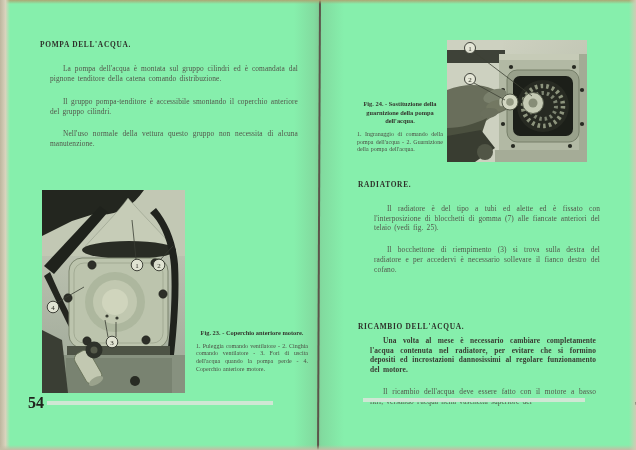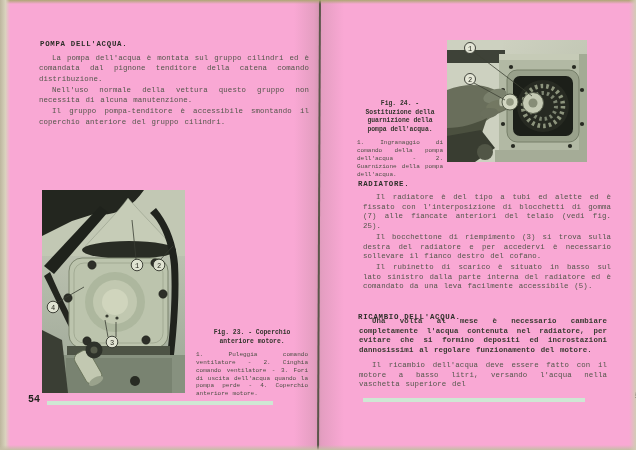--- a/index.html
+++ b/index.html
@@ -1,19 +1,19 @@
 <!DOCTYPE html>
 <html><head>
 <meta charset="utf-8">
 <style>
   html,body{margin:0;padding:0;background:#9a9484;}
   .scan{
     position:relative;width:636px;height:450px;overflow:hidden;
-    background:#f9a8d4;
-    font-family:Liberation Mono, monospace;
+    background:#86efac;
+    font-family:Liberation Serif, serif;
     color:#53564b;
   }
   
   .edge-top{position:absolute;left:0;top:0;width:636px;height:4px;
     background:linear-gradient(#ada673,rgba(173,166,115,0));}
   .edge-left{position:absolute;left:0;top:0;width:10px;height:450px;
     background:linear-gradient(90deg,#bdb69e,#d9d3bd 55%,rgba(217,211,189,0));}
   .edge-bottom{position:absolute;left:0;bottom:0;width:636px;height:5px;
     background:linear-gradient(0deg,#c5bea6,rgba(197,190,166,0));}
   .edge-right{position:absolute;right:0;top:0;width:7px;height:450px;
@@ -21,57 +21,57 @@
   .gutter{position:absolute;left:294px;top:0;width:50px;height:450px;
     background:linear-gradient(90deg,rgba(104,97,79,0) 0%,rgba(104,97,79,.14) 40%,rgba(104,97,79,.22) 48%,rgba(104,97,79,.14) 56%,rgba(104,97,79,0) 100%);}
   .gutter-line{position:absolute;left:318px;top:0;width:2px;height:450px;
     background:#5b554a;transform:rotate(.25deg);}
 
   .heading{position:absolute;font-weight:bold;font-size:7.4px;
     letter-spacing:.7px;color:#2d2f29;white-space:nowrap;}
 
   .textblock{position:absolute;text-align:justify;font-size:7.4px;
     word-spacing:1.2px;letter-spacing:.1px;color:#53564b;}
-  .textblock p{margin:1px;text-indent:13px;}
+  .textblock p{margin:12px;text-indent:13px;}
   .lh-left{line-height:10.3px;}
   .lh-right{line-height:9.7px;}
   .bold-para{font-weight:bold;color:#393b32;}
   .gap-top{margin-top:5px !important;}
 
   .figure{position:absolute;display:block;}
 
   .caption{position:absolute;}
   .cap-title{font-weight:bold;font-size:6.4px;line-height:8.6px;
     text-align:center;color:#33352d;}
   .cap-legend{font-size:6px;line-height:7.8px;text-align:justify;
     margin-top:5px;color:#4c4f44;word-spacing:.6px;}
 
-  .pageno{position:absolute;font-weight:bold;font-size:10px;color:#20221c;}
+  .pageno{position:absolute;font-weight:bold;font-size:16px;color:#20221c;}
   .bar{position:absolute;height:4px;background:#cfe7d4;}
 </style>
 </head>
 <body>
 
 <div class="scan">
 
   <div class="gutter"></div>
   <div class="gutter-line"></div>
   <div class="edge-top"></div>
   <div class="edge-left"></div>
   <div class="edge-bottom"></div>
   <div class="edge-right"></div>
 
   <div>
 
     <div class="heading" style="left:40px;top:40px;">POMPA DELL'ACQUA.</div>
 
     <div class="textblock lh-left" style="left:38px;top:52px;width:272px;">
       <p>La pompa dell'acqua è montata sul gruppo cilindri ed è comandata dal pignone tenditore della catena comando distribuzione.</p>
+      <p>Il gruppo pompa-tenditore è accessibile smontando il coperchio anteriore del gruppo cilindri.</p>
       <p>Nell'uso normale della vettura questo gruppo non necessita di alcuna manutenzione.</p>
-      <p>Il gruppo pompa-tenditore è accessibile smontando il coperchio anteriore del gruppo cilindri.</p>
     </div>
 
     <svg class="figure" style="left:42px;top:190px;" width="143" height="203" viewBox="0 0 143 203">
       <defs>
         <linearGradient id="g23" x1="0" y1="0" x2="0" y2="1">
           <stop offset="0" stop-color="#c9cdbb"></stop>
           <stop offset="1" stop-color="#9ca696"></stop>
         </linearGradient>
       </defs>
       <rect width="143" height="203" fill="url(#g23)"></rect>
@@ -212,26 +212,25 @@
     <div class="caption" style="left:357px;top:100px;width:86px;">
       <div class="cap-title">Fig. 24. - Sostituzione della guarnizione della pompa dell'acqua.</div>
       <div class="cap-legend">1. Ingranaggio di comando della pompa dell'acqua - 2. Guarnizione della pompa dell'acqua.</div>
     </div>
 
     <div class="heading" style="left:358px;top:180px;">RADIATORE.</div>
 
     <div class="textblock lh-right" style="left:362px;top:192px;width:250px;">
       <p>Il radiatore è del tipo a tubi ed alette ed è fissato con l'interposizione di blocchetti di gomma (7) alle fiancate anteriori del telaio (vedi fig. 25).</p>
       <p>Il bocchettone di riempimento (3) si trova sulla destra del radiatore e per accedervi è necessario sollevare il fianco destro del cofano.</p>
-      <p>Il rubinetto di scarico è situato in basso sul lato sinistro dalla parte interna del radiatore ed è comandato da una leva facilmente accessibile (5).</p>
-    </div>
-
-    <div class="heading" style="left:358px;top:313px;text-align:right;">RICAMBIO DELL'ACQUA.</div>
-
-    <div class="textblock lh-right" style="left:358px;top:316px;width:250px;">
+    </div>
+
+    <div class="heading" style="left:358px;top:322px;text-align:right;">RICAMBIO DELL'ACQUA.</div>
+
+    <div class="textblock lh-right" style="left:358px;top:324px;width:250px;">
       <p class="bold-para">Una volta al mese è necessario cambiare completamente l'acqua contenuta nel radiatore, per evitare che si formino depositi ed incrostazioni dannosissimi al regolare funzionamento del motore.</p>
       <p class="gap-top">Il ricambio dell'acqua deve essere fatto con il motore a basso litri, versando l'acqua nella vaschetta superiore del</p>
     </div>
 
     <div class="bar" style="left:363px;top:398px;width:222px;"></div>
     <div class="pageno" style="left:591px;top:391px;margin-left:44px;">55</div>
   </div>
 
 </div>
 

